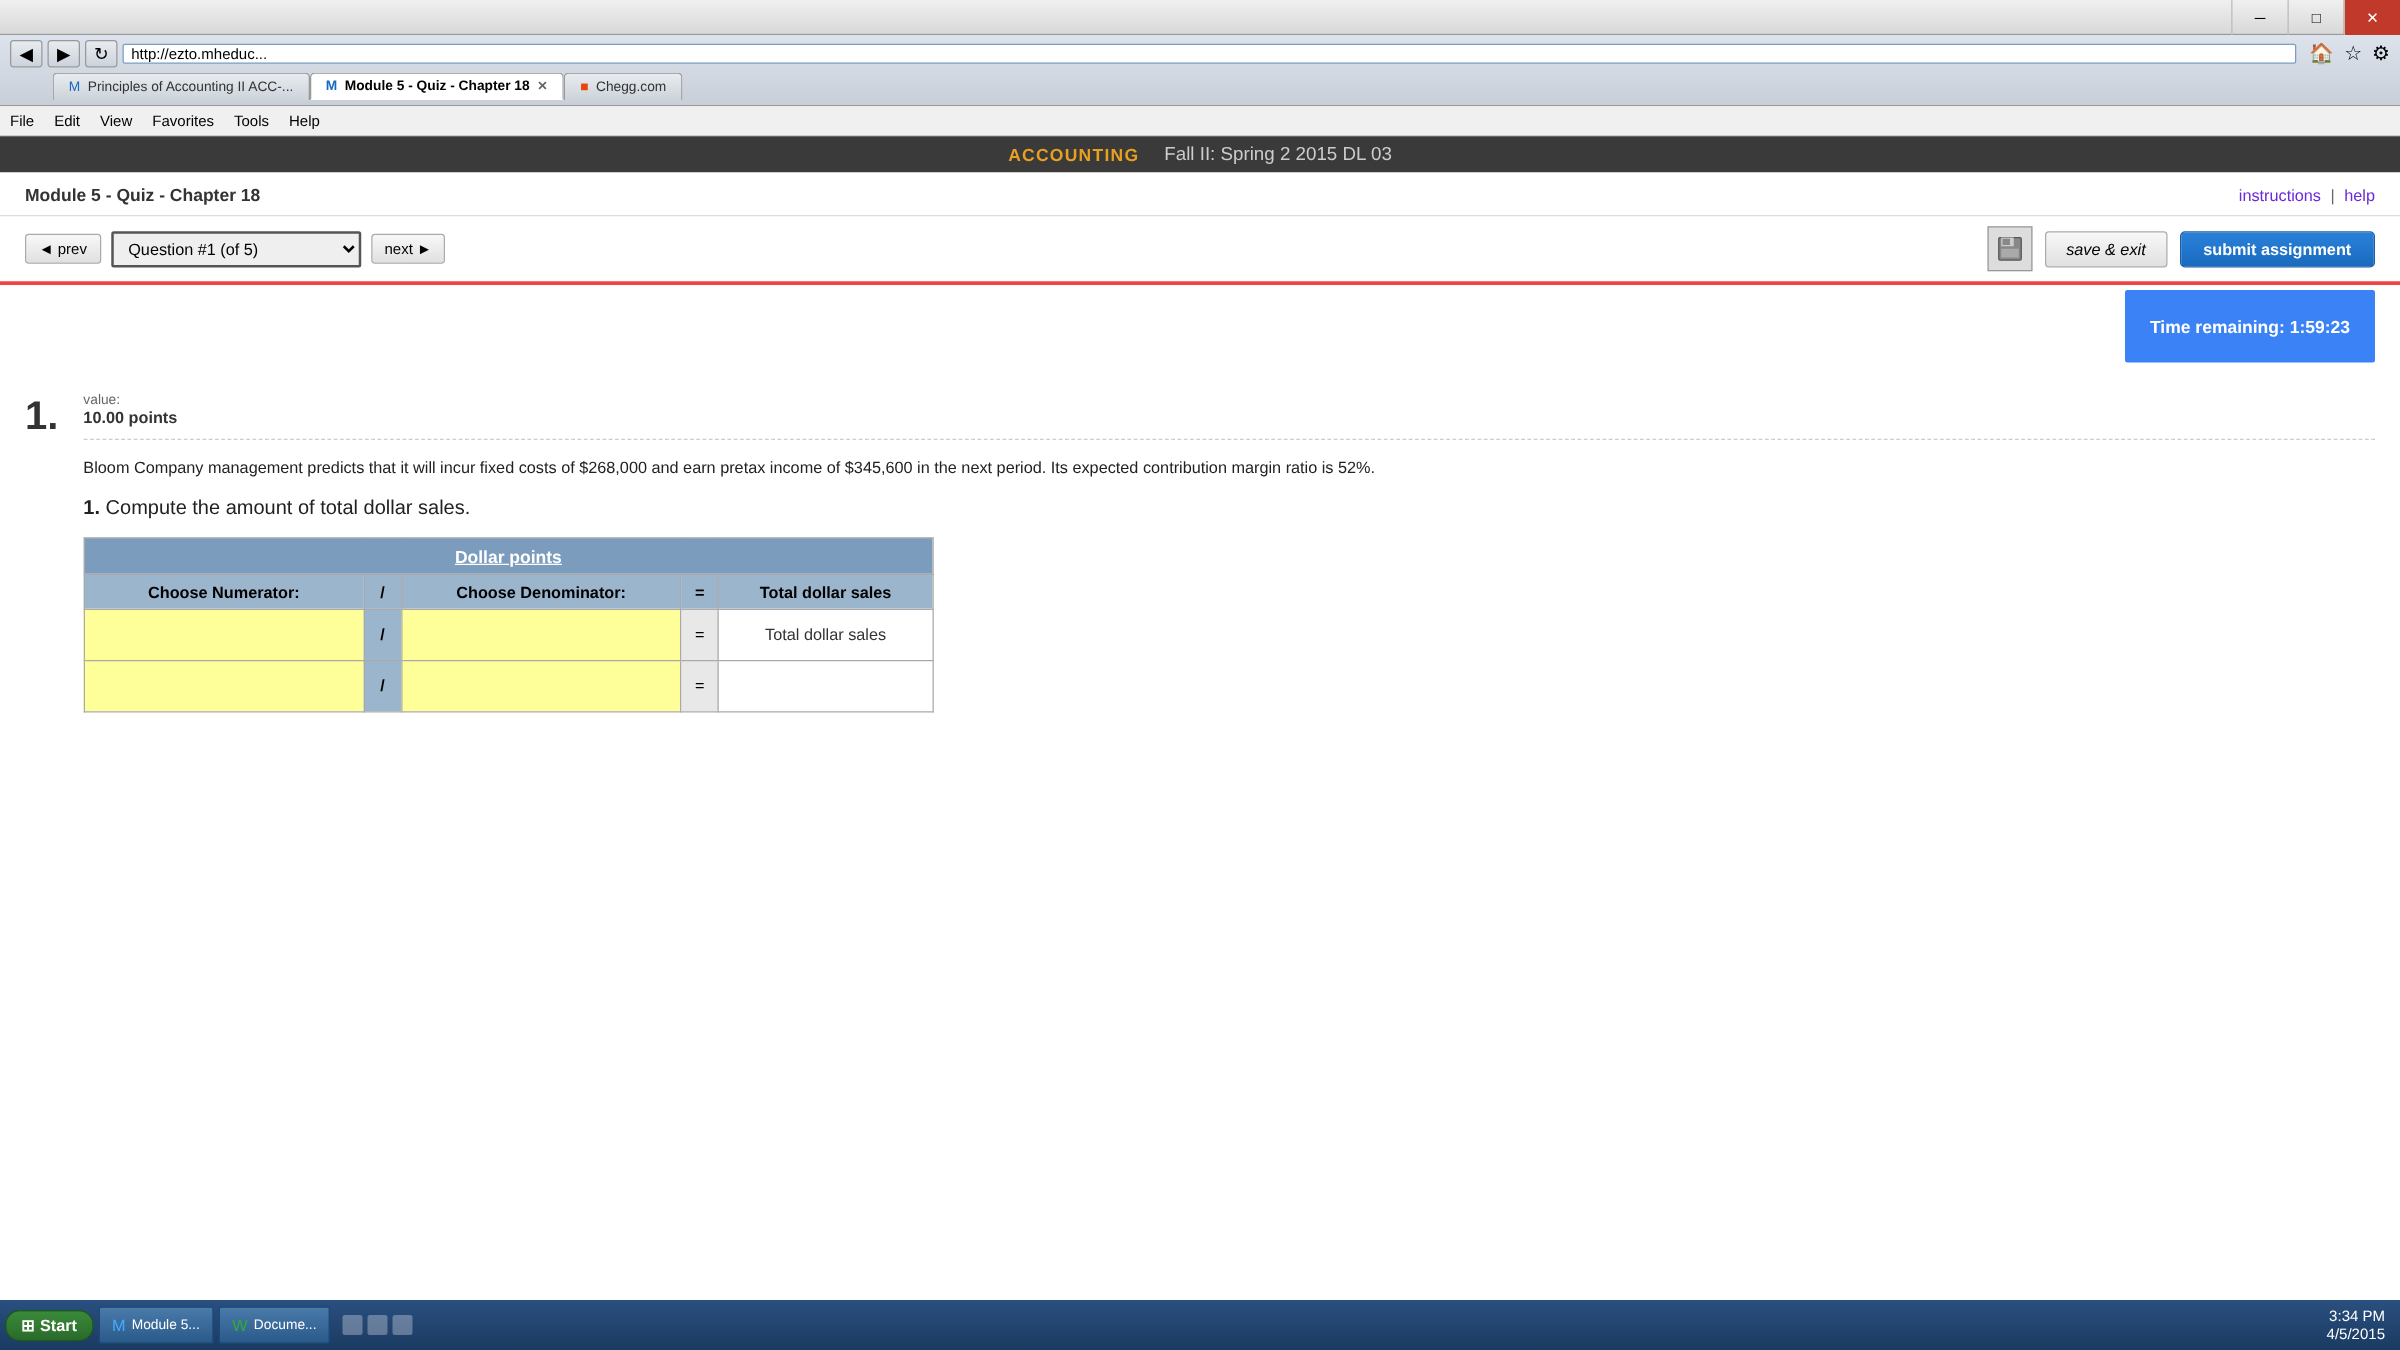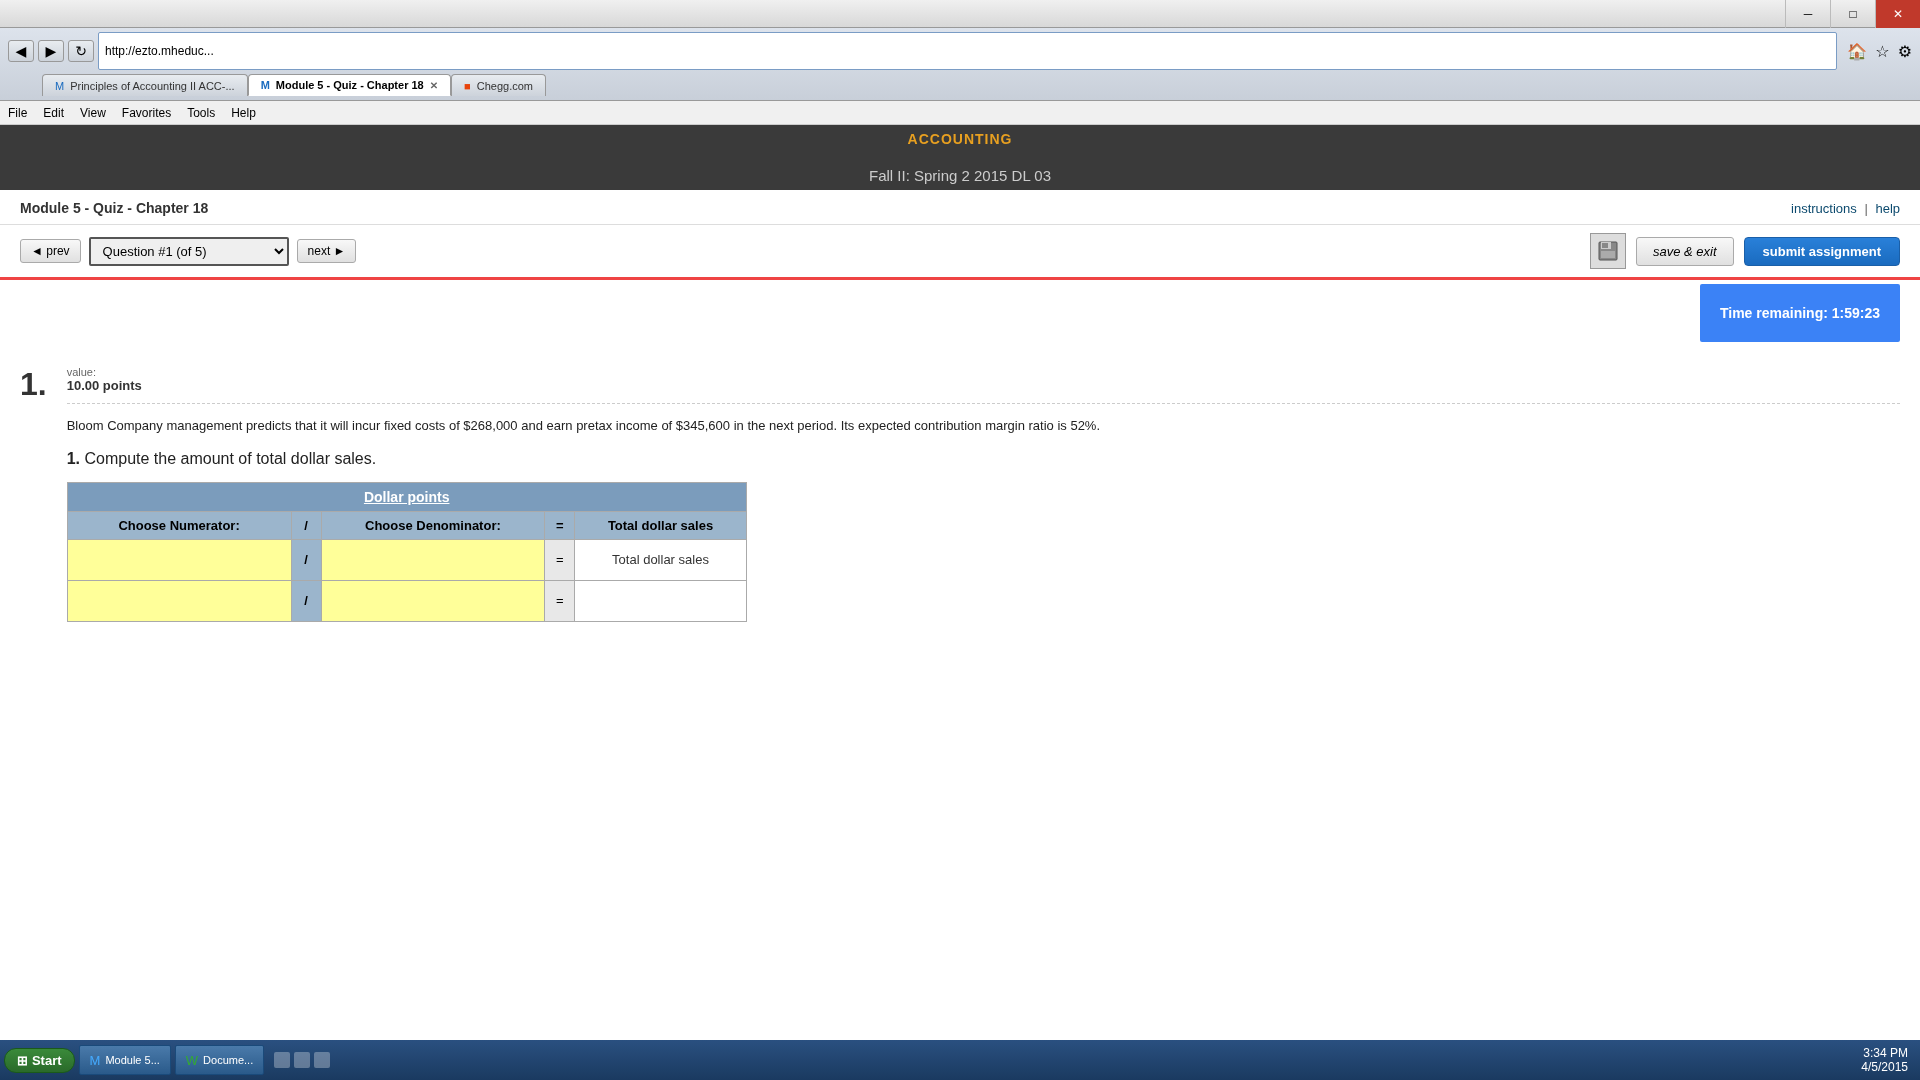--- a/index.html
+++ b/index.html
@@ -47,21 +47,21 @@
       width: 26px; height: 22px;
       background: linear-gradient(to bottom, #e8ecf0, #cdd3db);
       border: 1px solid #999;
       border-radius: 3px;
       cursor: pointer;
       display: flex; align-items: center; justify-content: center;
       font-size: 14px;
     }
     .address-bar {
       flex: 1;
-      height: 38px;
+      height: 16px;
       border: 1px solid #7a9cc5;
       border-radius: 2px;
       padding: 0 6px;
       font-size: 12px;
       background: white;
     }
     .tab {
       height: 22px;
       padding: 0 12px;
       background: linear-gradient(to bottom, #e8ecf0, #cdd3db);
@@ -99,21 +99,20 @@
     .header-banner {
       background: #3a3a3a;
       color: #ccc;
       text-align: center;
       padding: 6px;
       font-size: 15px;
       display: flex;
       align-items: center;
       justify-content: center;
       gap: 20px;
-      flex-direction: column;
     }
     .accounting-logo {
       color: #e8a020;
       font-weight: bold;
       font-size: 14px;
       letter-spacing: 1px;
     }
 
     
     .main-content {
@@ -124,21 +123,21 @@
     
     .quiz-header {
       display: flex;
       justify-content: space-between;
       align-items: center;
       padding: 10px 20px 8px 20px;
       border-bottom: 1px solid #ddd;
     }
     .quiz-title { font-size: 14px; font-weight: bold; color: #333; }
     .quiz-links { font-size: 13px; }
-    .quiz-links a { color: #0c4a6e; text-decoration: none; }
+    .quiz-links a { color: #6d28d9; text-decoration: none; }
     .quiz-links span { color: #666; margin: 0 4px; }
 
     
     .nav-bar {
       display: flex;
       align-items: center;
       padding: 8px 20px;
       gap: 8px;
       border-bottom: 3px solid #ef4444;
     }

